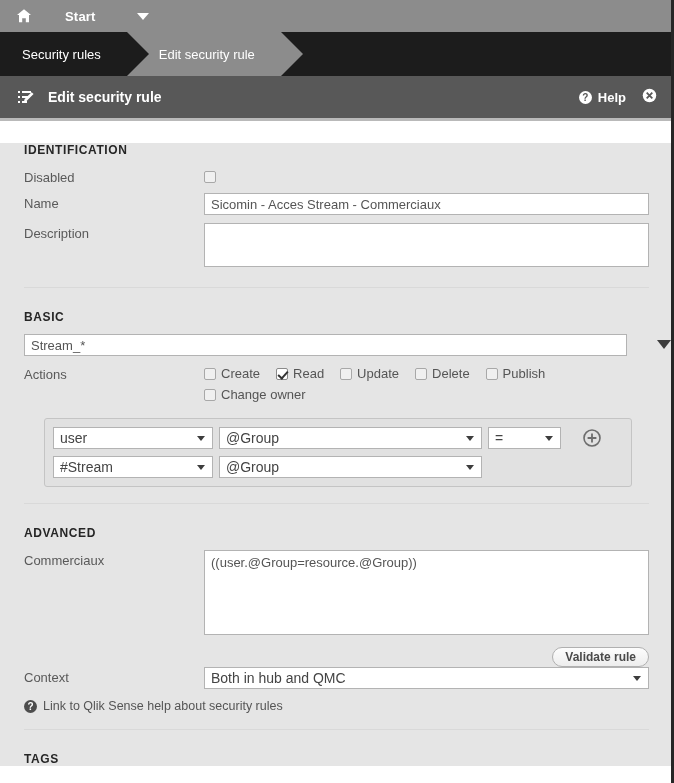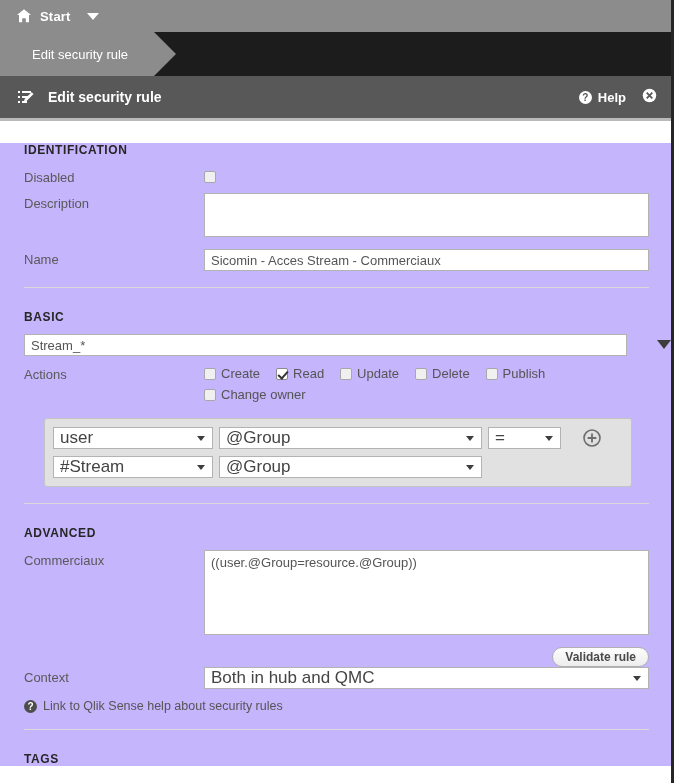--- a/index.html
+++ b/index.html
@@ -20,20 +20,21 @@
   }
 
   
   .startbar {
     height: 32px;
     background: #8c8c8c;
     display: flex;
     align-items: center;
     padding-left: 16px;
     color: #ffffff;
+    gap: 25px;
   }
   .home-icon { width: 16px; height: 16px; display: inline-block; margin-right: 8px; }
   .start-label {
     font-size: 13px; font-weight: bold; color: #ffffff; letter-spacing: .2px;
   }
   .caret-down {
     margin-left: 16px;
     width: 0; height: 0;
     border-left: 6px solid transparent;
     border-right: 6px solid transparent;
@@ -82,21 +83,21 @@
   }
   .panelhead .title {
     font-size: 14px; font-weight: bold; margin-left: 12px; flex: 1;
   }
   .edit-icon { width: 18px; height: 16px; }
   .help-wrap { display: flex; align-items: center; gap: 6px; margin-right: 16px; cursor: pointer; }
   .help-label { font-size: 13px; font-weight: bold; }
   .hdr-sep { height: 3px; background: #b9b9b9; }
 
   
-  .body { padding: 0 22px 0 24px; background: #c4b5fd; }
+  .body { padding: 0 22px 0 24px; background: #e5e5e5; }
   .section-title {
     font-size: 12px; font-weight: bold; color: #262626;
     letter-spacing: .6px; margin: 22px 0 10px 0;
   }
   .row { display: flex; align-items: flex-start; margin-bottom: 8px; }
   .label {
     width: 180px; flex: none;
     font-size: 13px; color: #595959;
     padding-top: 3px;
   }
@@ -147,21 +148,21 @@
     font-size: 13px; color: #555;
     white-space: nowrap;
   }
 
   
   .sel {
     position: relative;
     border: 1px solid #b3b3b3;
     background: #fff;
     height: 22px;
-    font-size: 17px;
+    font-size: 14px;
     color: #444;
     display: flex; align-items: center;
     padding: 0 20px 0 6px;
   }
   .sel .tri {
     position: absolute; right: 7px; top: 50%;
     width: 0; height: 0; margin-top: -2px;
     border-left: 4px solid transparent;
     border-right: 4px solid transparent;
     border-top: 5px solid #3d3d3d;
@@ -232,20 +233,24 @@
     <span class="home-icon">
       <svg viewBox="0 0 16 16" width="16" height="16" aria-hidden="true">
         <path d="M8 1.2 1 7.1h2v7.2h3.2v-4.1h3.6v4.1H13V7.1h2z" fill="#ffffff"></path>
       </svg>
     </span>
     <span class="start-label">Start</span>
     <span class="caret-down"></span>
   </div>
 
   <div class="crumbbar">
+    <div class="crumb inactive">
+      <span>Security rules</span>
+      <span class="arrow"></span>
+    </div>
     <div class="crumb active">
       <span>Edit security rule</span>
       <span class="arrow"></span>
     </div>
   </div>
 
   <div class="panelhead">
     <span class="edit-icon">
       <svg viewBox="0 0 18 16" width="18" height="16" aria-hidden="true">
         <rect x="0" y="2" width="2" height="2" fill="#fff"></rect>
@@ -276,30 +281,30 @@
     <div class="section-title">IDENTIFICATION</div>
 
     <div class="row">
       <div class="label">Disabled</div>
       <div class="field">
         <span class="checkbox"></span>
       </div>
     </div>
 
     <div class="row">
+      <div class="label">Name</div>
+      <div class="field">
+        <input class="txt" type="text" value="Sicomin - Acces Stream - Commerciaux" style="">
+      </div>
+    </div>
+
+    <div class="row">
       <div class="label">Description</div>
       <div class="field">
         <textarea class="txt desc-box" style=""></textarea>
-      </div>
-    </div>
-
-    <div class="row">
-      <div class="label">Name</div>
-      <div class="field">
-        <input class="txt" type="text" value="Sicomin - Acces Stream - Commerciaux" style="">
       </div>
     </div>
 
     <div class="hr"></div>
 
     <div class="section-title">BASIC</div>
 
     <div class="row">
       <div class="field" style="padding-right:22px;">
         <input class="txt" type="text" value="Stream_*" style="">

